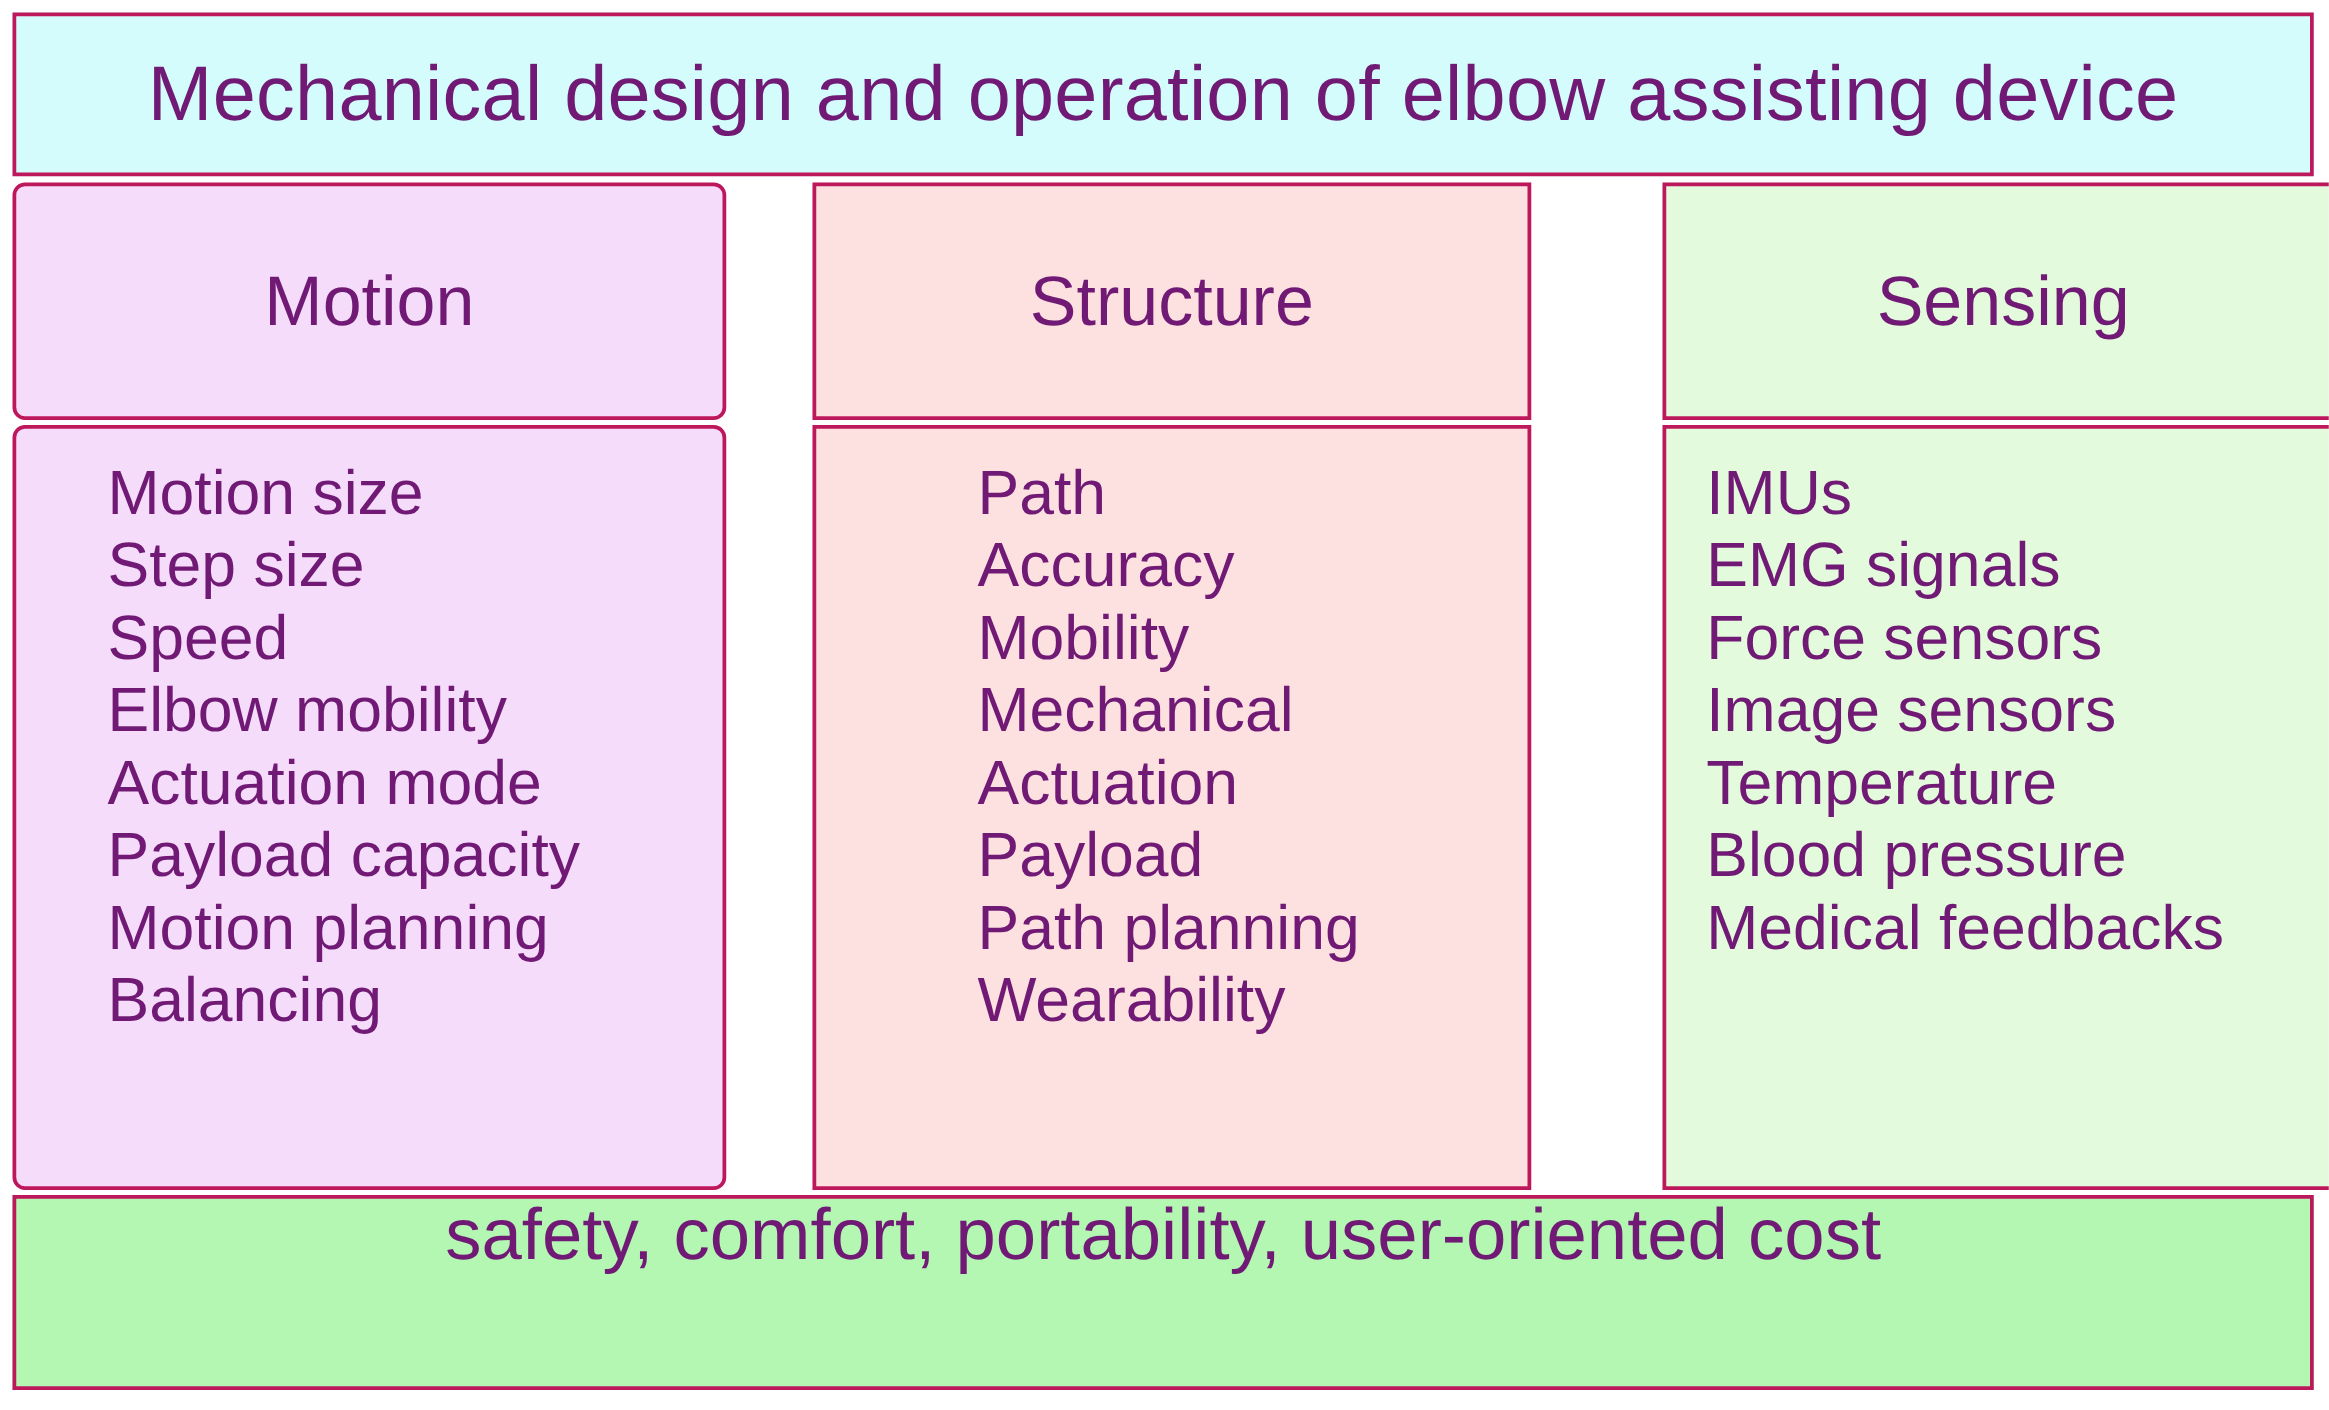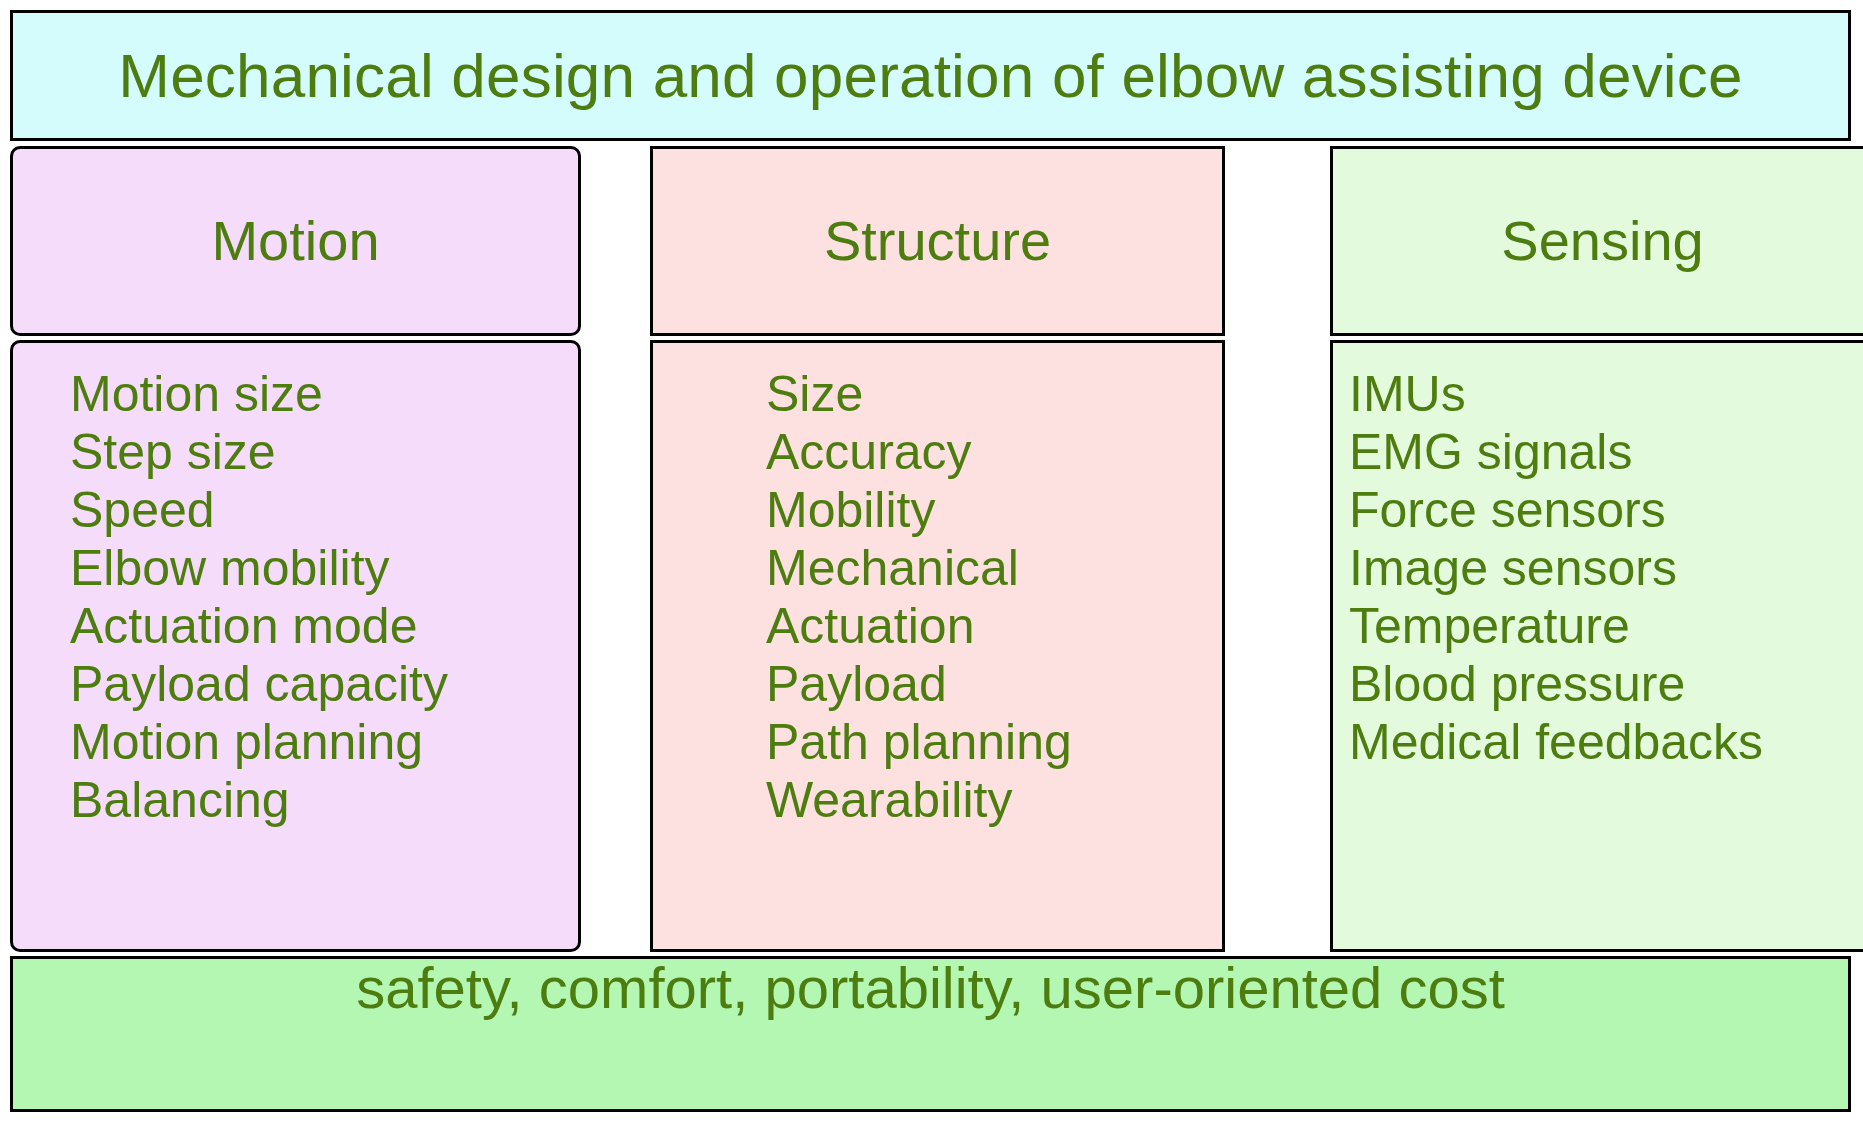--- a/index.html
+++ b/index.html
@@ -19,22 +19,22 @@
     position: absolute;
     left: 0;
     top: 0;
     width: 1863px;
     height: 1128px;
   }
 
   .box {
     position: absolute;
     box-sizing: border-box;
-    border: 3px solid #000000;
-    color: #4d7c0f;
+    border: 3px solid #be185d;
+    color: #701a75;
   }
 
   
   #title-banner {
     left: 10px;
     top: 10px;
     width: 1841px;
     height: 131px;
     background: #d4fcfc;
     display: flex;
@@ -61,21 +61,21 @@
     font-size: 56px;
     line-height: 1;
     font-weight: 400;
     white-space: nowrap;
   }
 
   
   .col-list {
     top: 340px;
     height: 612px;
-    padding: 22px 0 0 0;
+    padding: 22px 0 0 16px;
   }
   .col-list ul {
     list-style: none;
     margin: 0;
     padding: 0;
   }
   .col-list li {
     font-size: 50px;
     line-height: 58px;
     white-space: nowrap;
@@ -142,21 +142,21 @@
       <li>Elbow mobility</li>
       <li>Actuation mode</li>
       <li>Payload capacity</li>
       <li>Motion planning</li>
       <li>Balancing</li>
     </ul>
   </div>
 
   <div class="box col-list c2">
     <ul>
-      <li>Size</li>
+      <li>Path</li>
       <li>Accuracy</li>
       <li>Mobility</li>
       <li>Mechanical</li>
       <li>Actuation</li>
       <li>Payload</li>
       <li>Path planning</li>
       <li>Wearability</li>
     </ul>
   </div>
 

